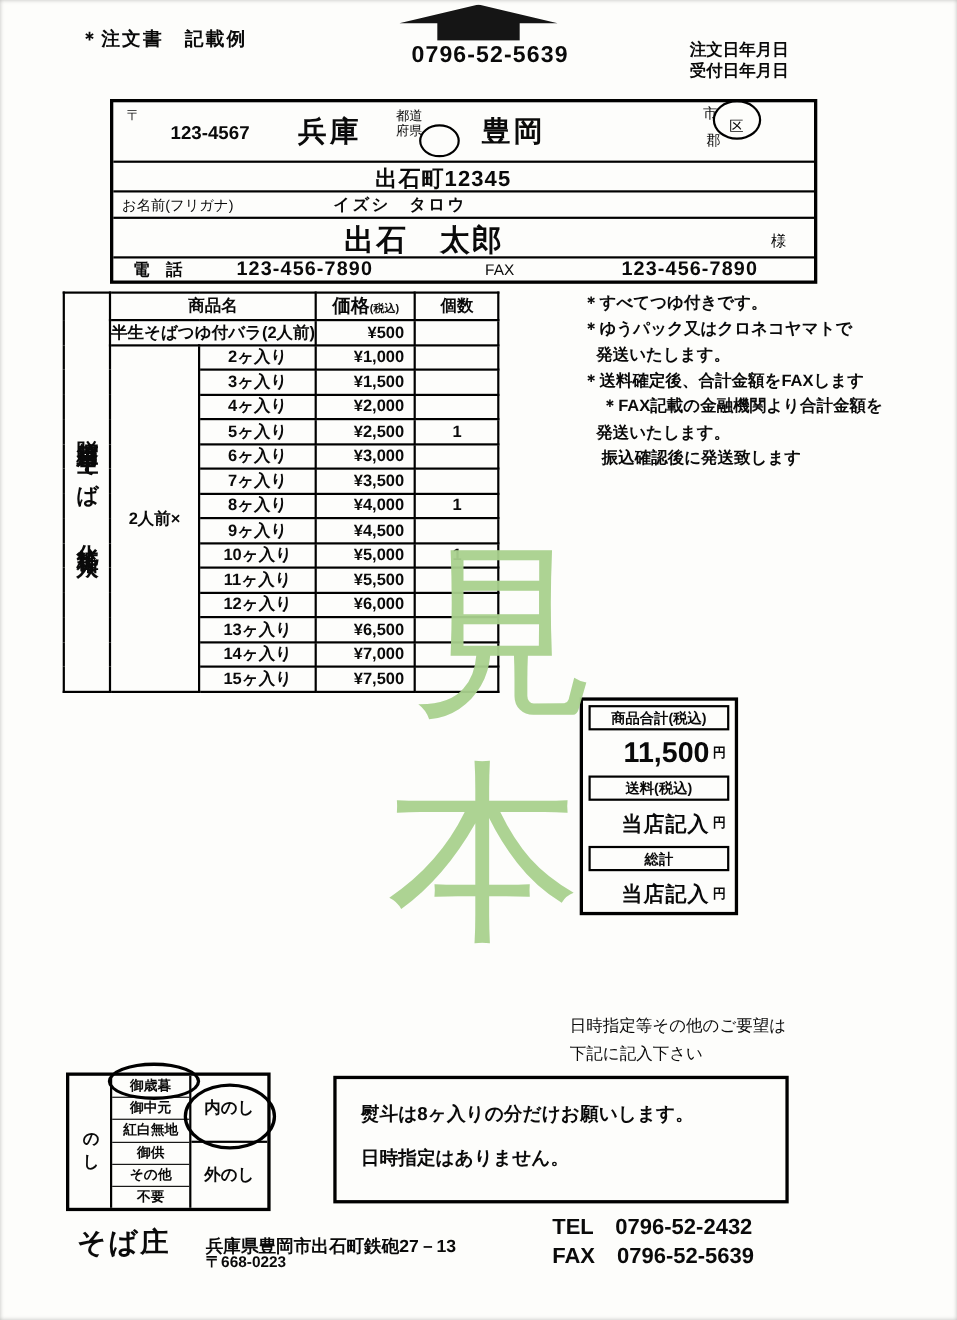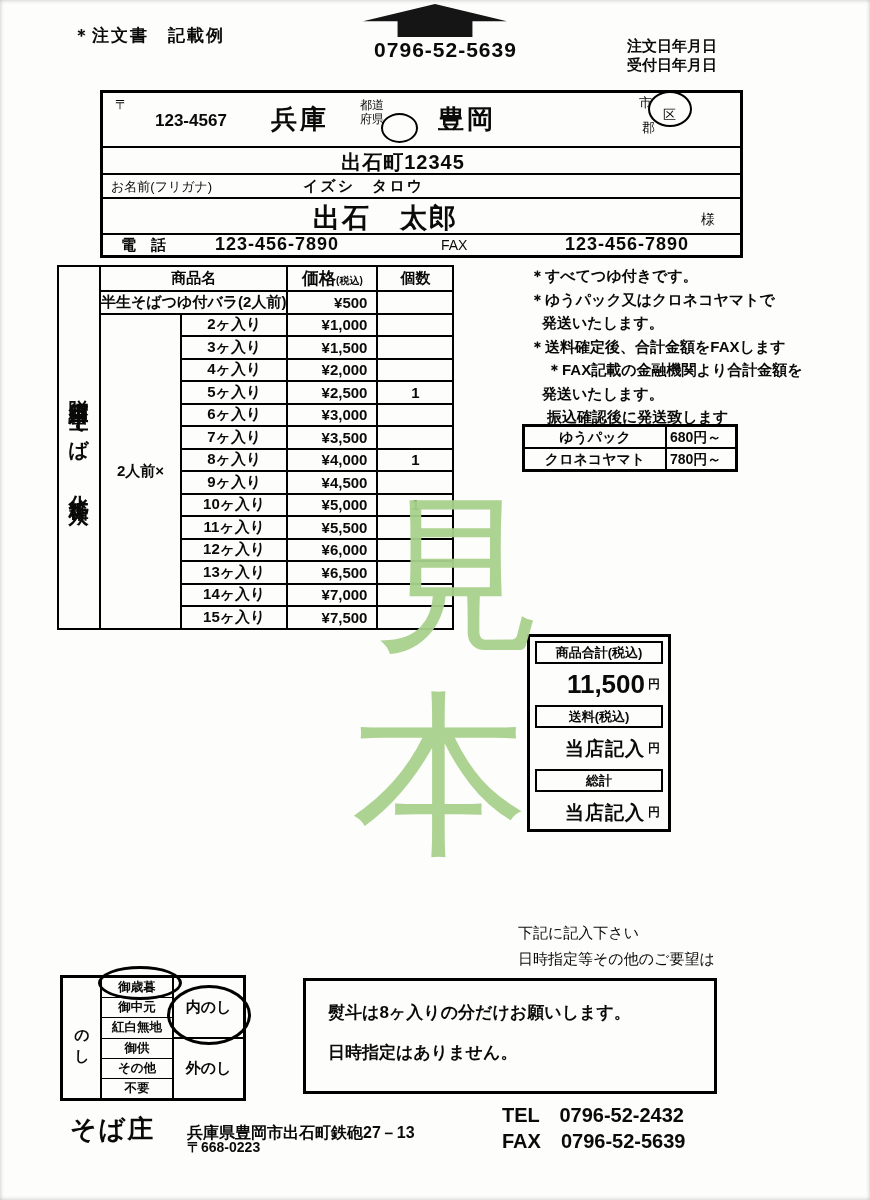--- a/index.html
+++ b/index.html
@@ -269,30 +269,20 @@
   <div class="abs notes">
     <div>＊すべてつゆ付きです。</div>
     <div>＊ゆうパック又はクロネコヤマトで</div>
     <div class="ind1">発送いたします。</div>
     <div>＊送料確定後、合計金額をFAXします</div>
     <div class="ind2">＊FAX記載の金融機関より合計金額を</div>
     <div class="ind1">発送いたします。</div>
     <div class="ind2">振込確認後に発送致します</div>
   </div>
 
-  <div class="abs ship-box">
-    <div class="ship-row">
-      <span class="ship-carrier">ゆうパック</span>
-      <span class="ship-price">680円～</span>
-    </div>
-    <div class="ship-row">
-      <span class="ship-carrier">クロネコヤマト</span>
-      <span class="ship-price">780円～</span>
-    </div>
-  </div>
 
   <div class="abs totals-box">
     <div class="tlabel first">商品合計(税込)</div>
     <div class="tvalue">
       <span class="big">11,500</span>
       <span class="yen">円</span>
     </div>
     <div class="tlabel">送料(税込)</div>
     <div class="tvalue">
       <span class="med">当店記入</span>
@@ -302,22 +292,22 @@
     <div class="tvalue">
       <span class="med">当店記入</span>
       <span class="yen">円</span>
     </div>
   </div>
 
   <span class="abs wm wm1" style="color: rgb(169, 209, 142);">見</span>
   <span class="abs wm wm2" style="color: rgb(169, 209, 142);">本</span>
 
   <div class="abs req-note">
+    <div>日時指定等その他のご要望は</div>
     <div>下記に記入下さい</div>
-    <div>日時指定等その他のご要望は</div>
   </div>
 
   <div class="abs noshi-box">
     <div class="noshi-side">
       <span>のし</span>
     </div>
     <div class="noshi-opts">
       <div class="noshi-opt">御歳暮</div>
       <div class="noshi-opt">御中元</div>
       <div class="noshi-opt">紅白無地</div>

